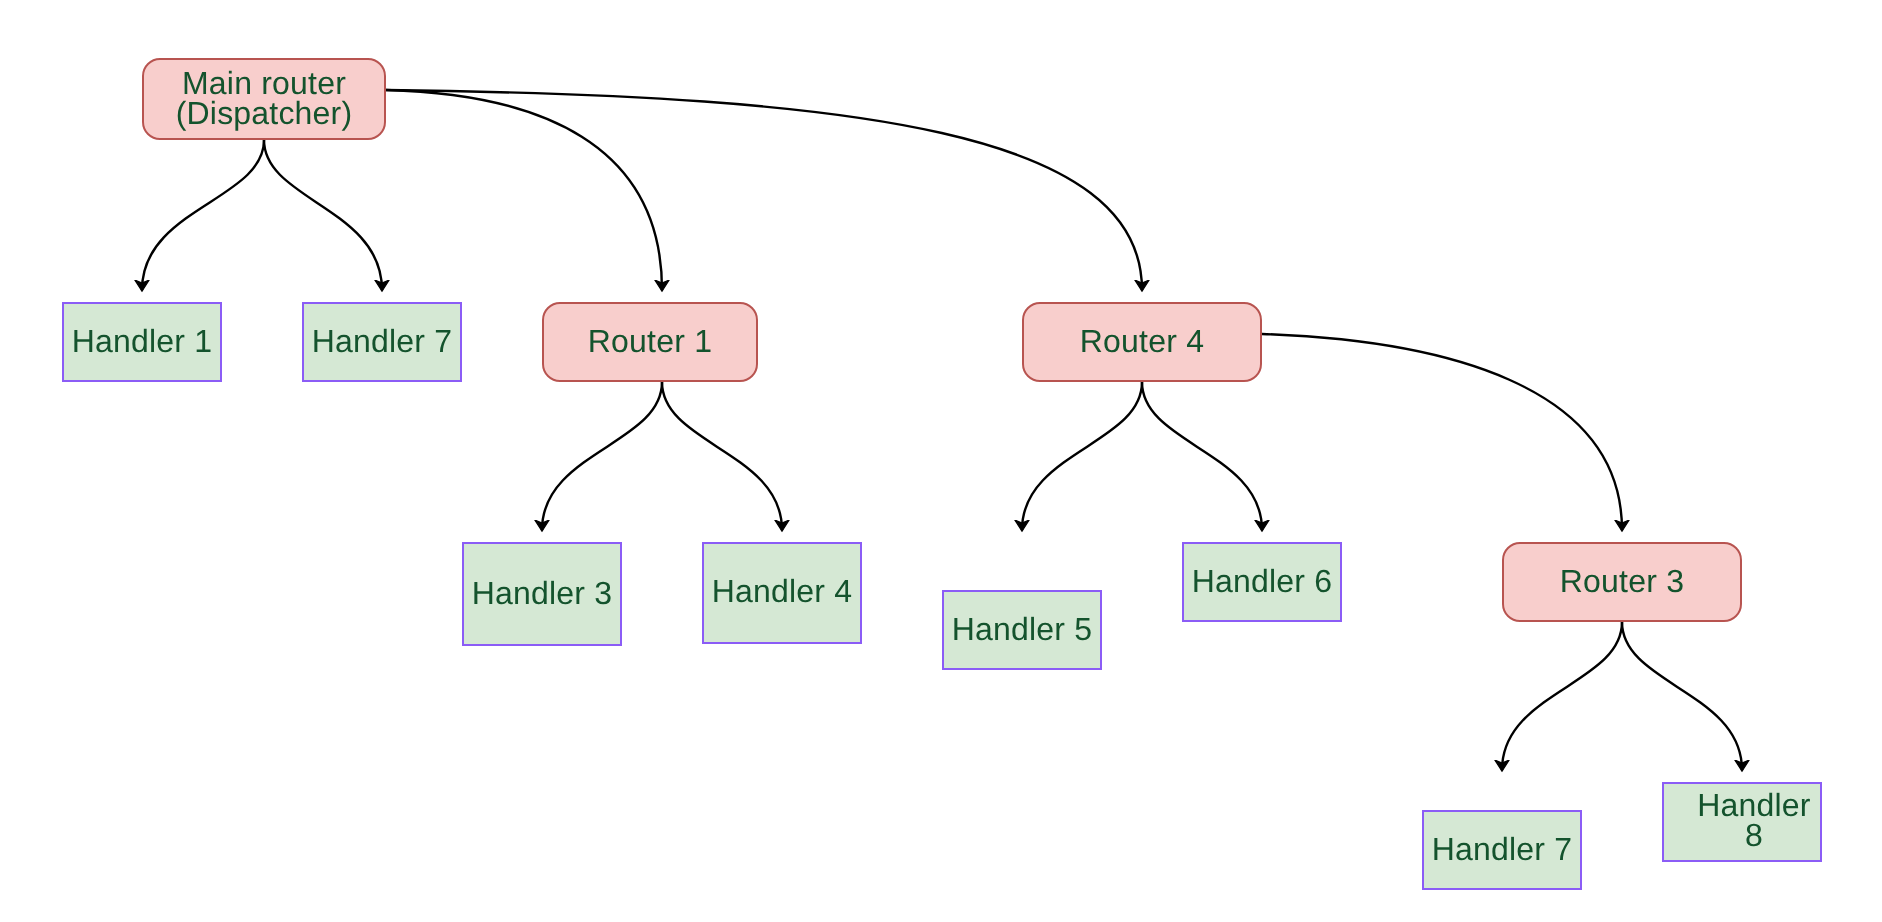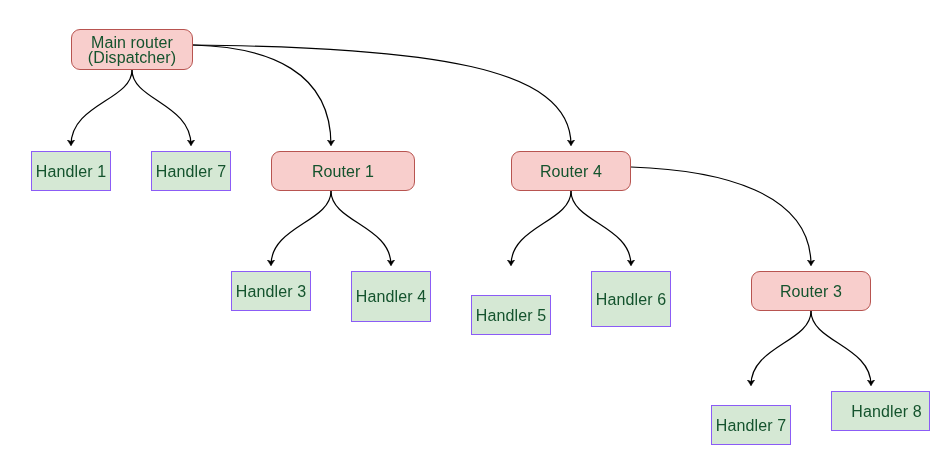--- a/index.html
+++ b/index.html
@@ -82,42 +82,42 @@
       <div class="node router" style="left: 71px; top: 29px; width: 122px; height: 41px;">
         <span class="label">Main router
 (Dispatcher)</span>
       </div>
       <div class="node handler" style="left: 31px; top: 151px; width: 80px; height: 40px;">
         <span class="label">Handler 1</span>
       </div>
       <div class="node handler" style="left: 151px; top: 151px; width: 80px; height: 40px;">
         <span class="label">Handler 7</span>
       </div>
-      <div class="node router" style="left: 271px; top: 151px; width: 144px; height: 40px;">
+      <div class="node router" style="left: 271px; top: 151px; width: 108px; height: 40px;">
         <span class="label">Router 1</span>
       </div>
       <div class="node router" style="left: 511px; top: 151px; width: 120px; height: 40px;">
         <span class="label">Router 4</span>
       </div>
-      <div class="node handler" style="left: 231px; top: 271px; width: 80px; height: 40px;">
+      <div class="node handler" style="left: 231px; top: 271px; width: 80px; height: 52px;">
         <span class="label">Handler 3</span>
       </div>
       <div class="node handler" style="left: 351px; top: 271px; width: 80px; height: 51px;">
         <span class="label">Handler 4</span>
       </div>
       <div class="node handler" style="left: 471px; top: 271px; width: 80px; height: 40px; margin-top: 24px;">
         <span class="label">Handler 5</span>
       </div>
-      <div class="node handler" style="left: 591px; top: 271px; width: 80px; height: 56px;">
+      <div class="node handler" style="left: 591px; top: 271px; width: 80px; height: 40px;">
         <span class="label">Handler 6</span>
       </div>
       <div class="node router" style="left: 751px; top: 271px; width: 120px; height: 40px; justify-content: center;">
         <span class="label">Router 3</span>
       </div>
       <div class="node handler" style="left: 711px; top: 405px; width: 80px; height: 40px;">
         <span class="label">Handler 7</span>
       </div>
-      <div class="node handler" style="left: 831px; top: 391px; width: 99px; height: 40px; padding-left: 12px;">
+      <div class="node handler" style="left: 831px; top: 391px; width: 80px; height: 40px; padding-left: 12px;">
         <span class="label">Handler 8</span>
       </div>
     </div>
 
 </div>
 
 </body></html>

